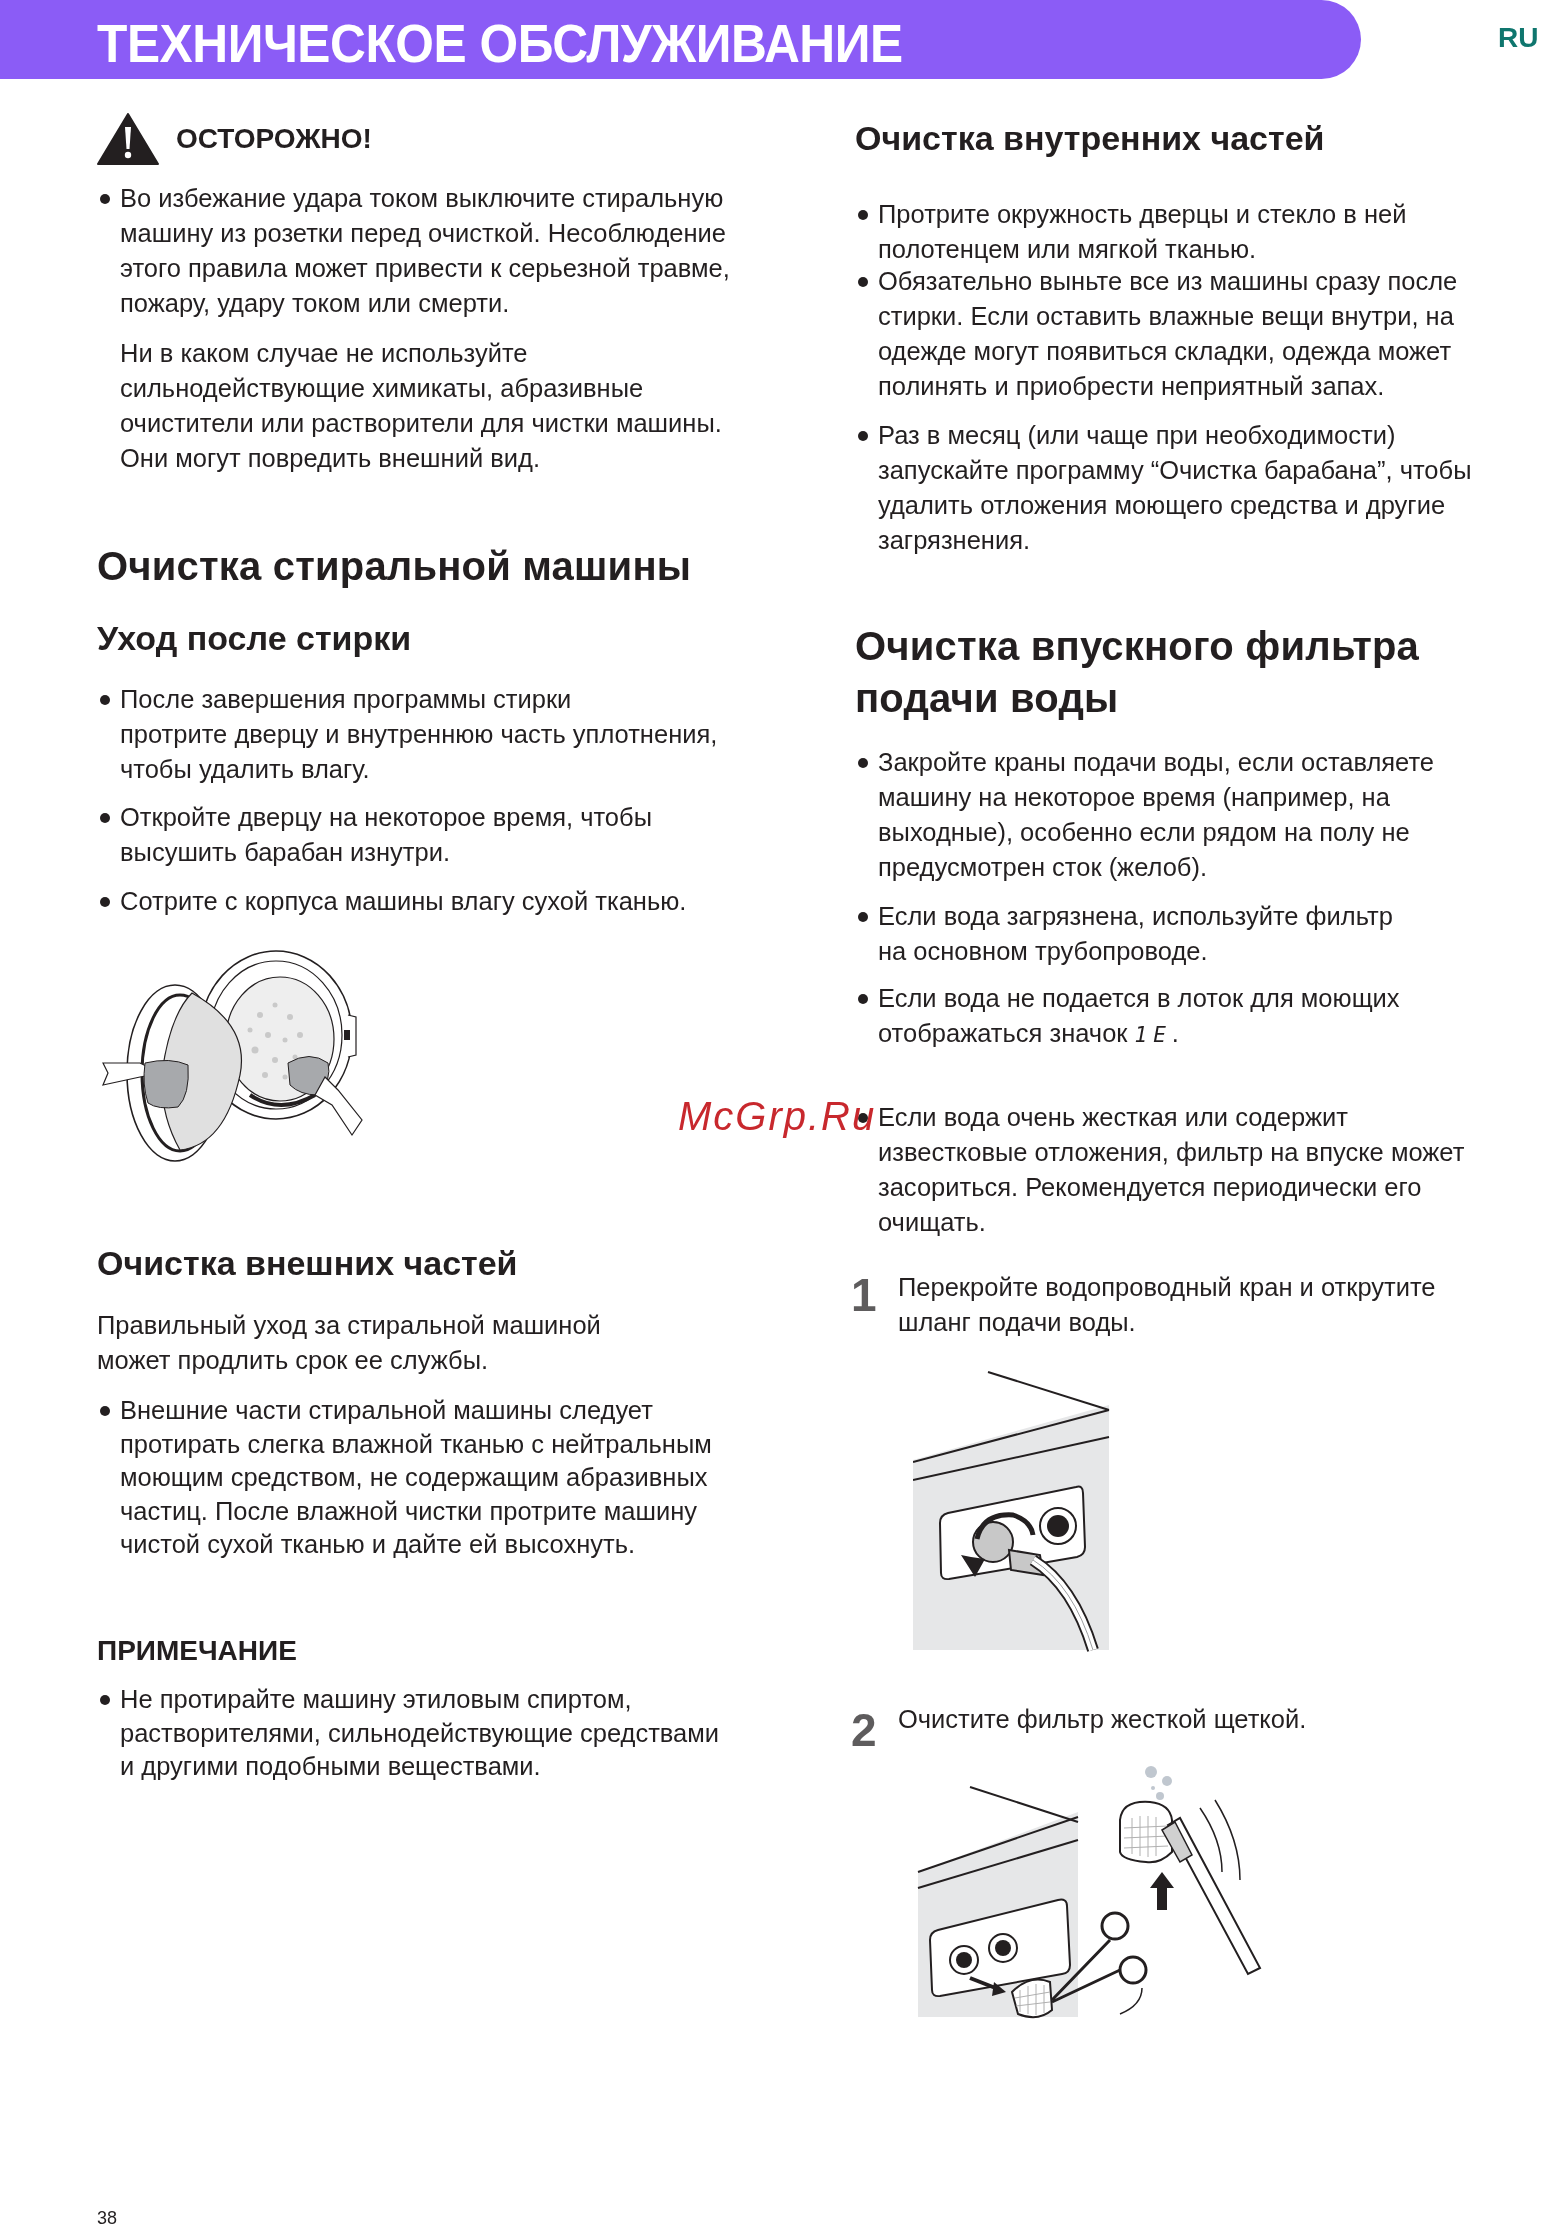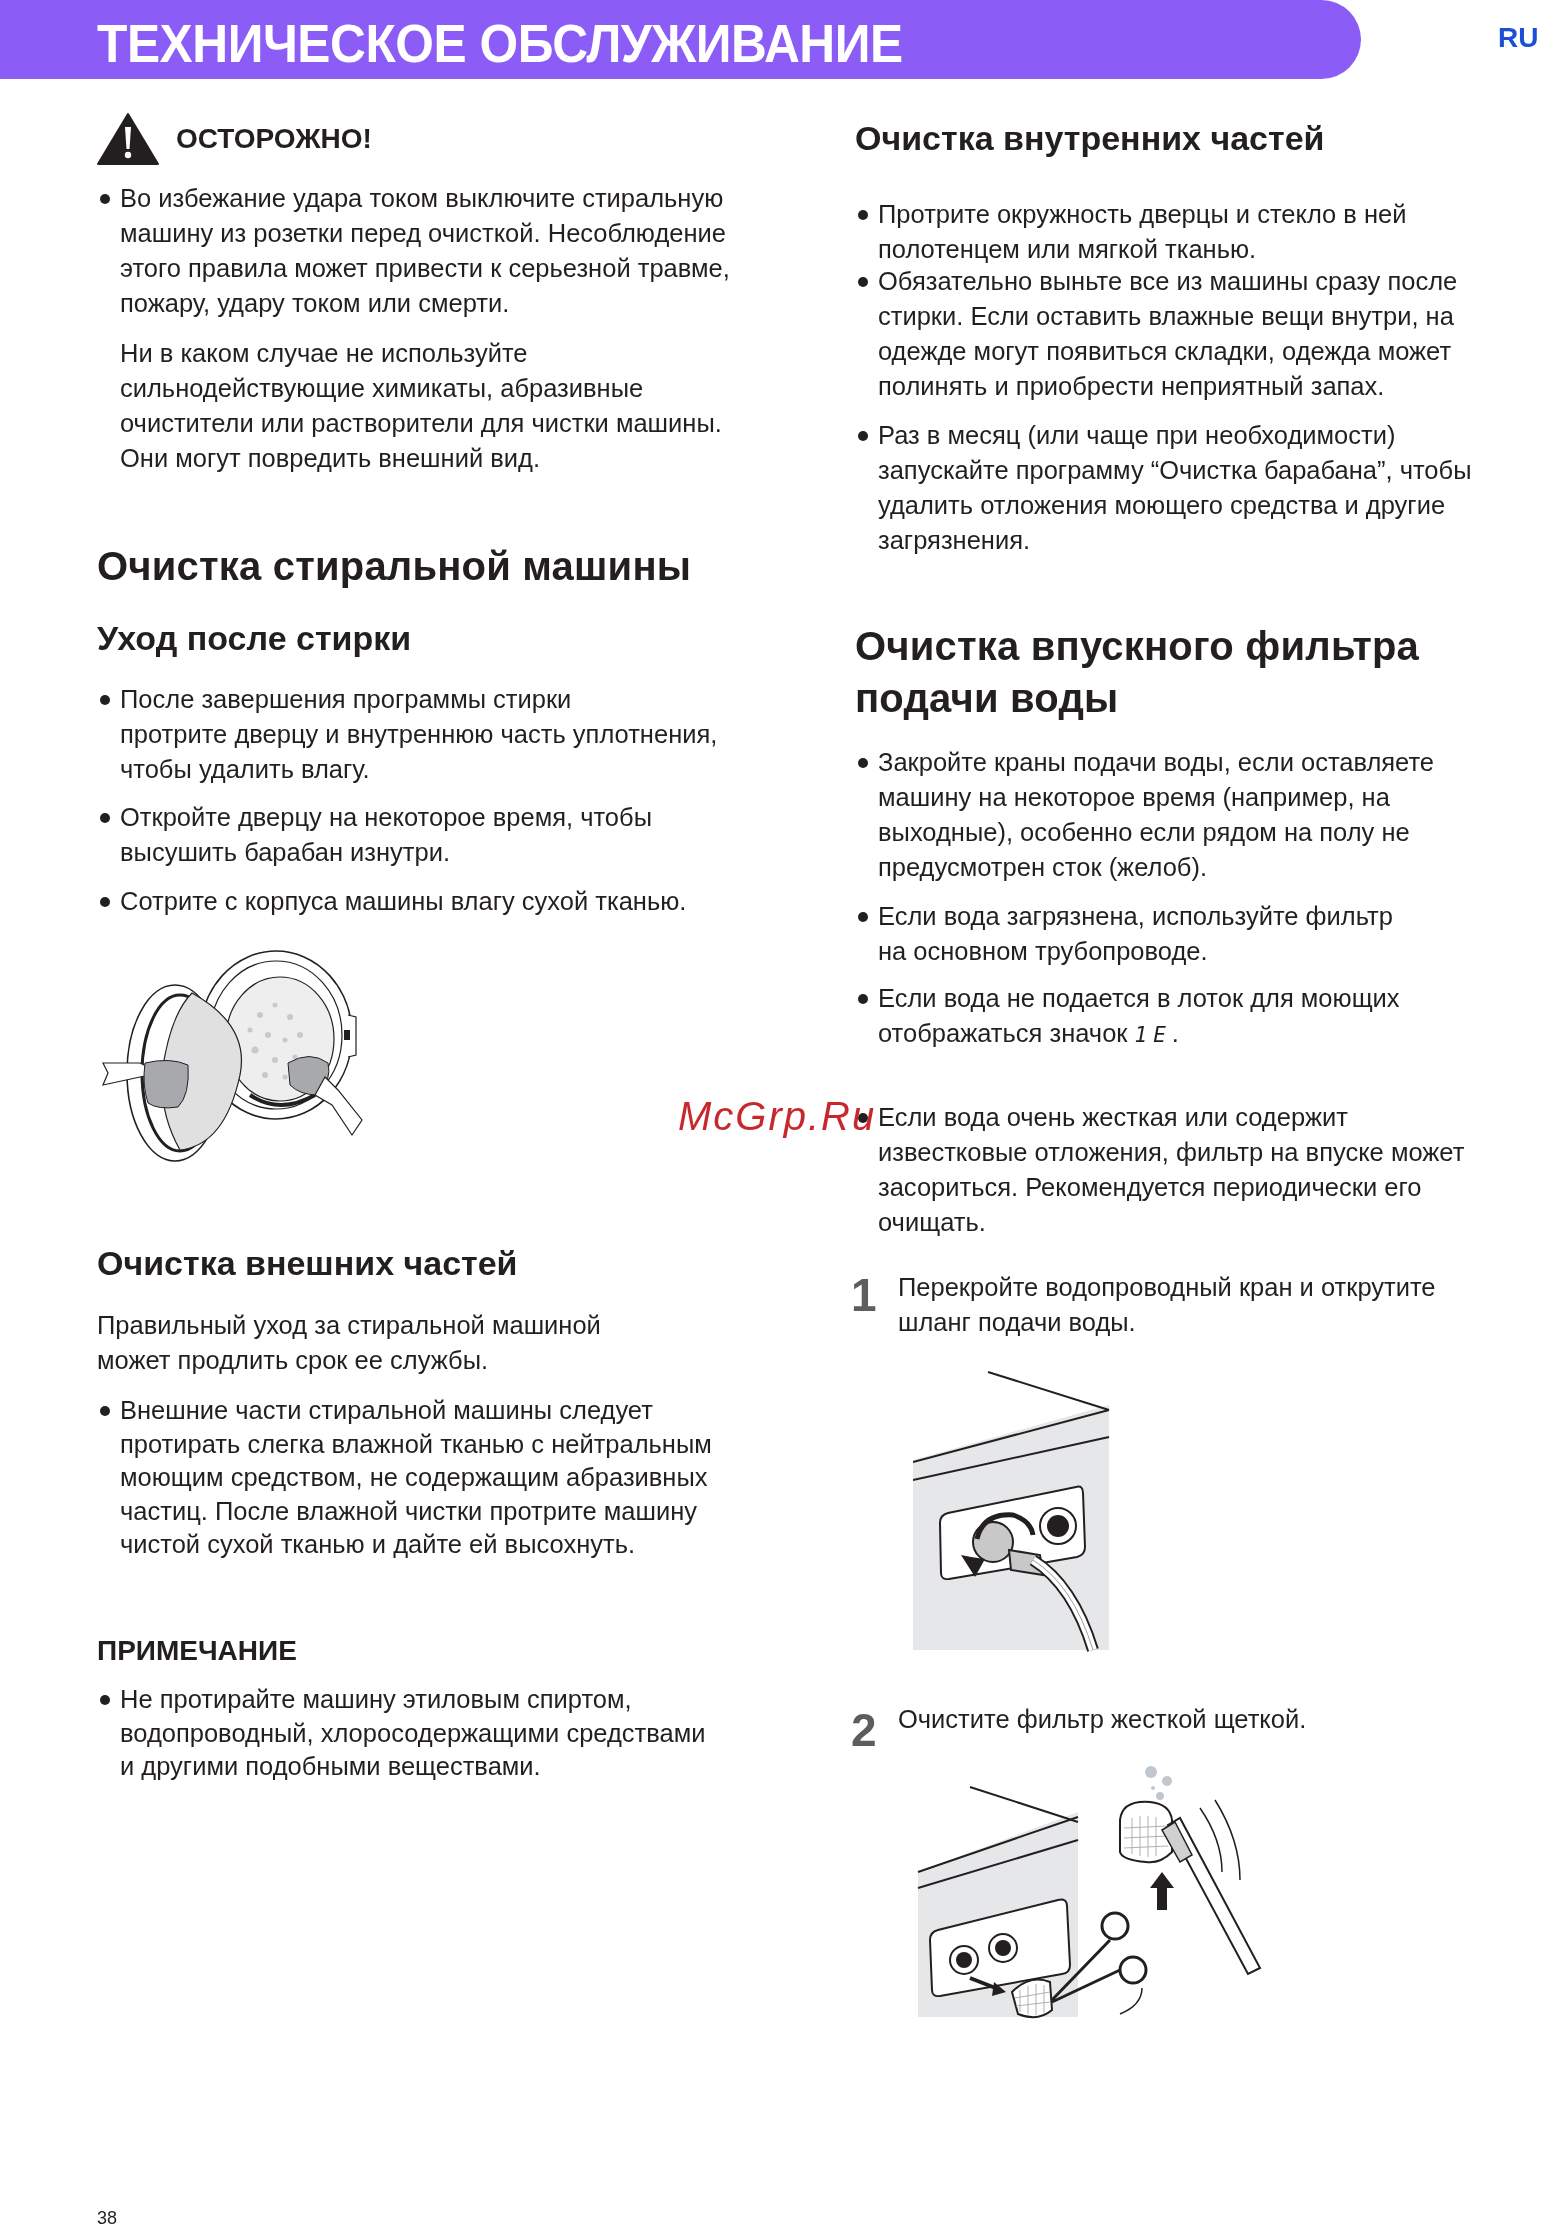--- a/index.html
+++ b/index.html
@@ -9,21 +9,21 @@
   .header-bar {
     position: absolute; left: 0; top: 0; width: 1361px; height: 79px;
     background: #8b5cf6; border-radius: 0 40px 40px 0;
   }
   .header-title {
     position: absolute; left: 97px; top: 12px; font-size: 54px; font-weight: bold;
     color: #ffffff; letter-spacing: -0.5px; transform: scaleX(0.92); transform-origin: left center;
     white-space: nowrap;
   }
   .lang-badge {
-    position: absolute; left: 1498px; top: 22px; font-size: 28px; font-weight: bold; color: #1d4ed8;
+    position: absolute; left: 1498px; top: 22px; font-size: 28px; font-weight: bold; color: #0f766e;
   }
 
   .abs { position: absolute; }
 
   .warn-row { position: absolute; left: 97px; top: 113px; height: 52px; display: flex; align-items: center; }
   .warn-icon { width: 62px; height: 52px; margin-right: 17px; }
   .warn-title { font-size: 28px; font-weight: bold; letter-spacing: 0px; }
 
   .h1 { font-size: 40px; font-weight: bold; line-height: 52px; letter-spacing: 0.2px; white-space: nowrap; }
   .h2 { font-size: 34px; font-weight: bold; line-height: 44px; white-space: nowrap; }
@@ -146,21 +146,21 @@
   <span class="line" style="margin-top:-1.5px">протирать слегка влажной тканью с нейтральным</span>
   <span class="line" style="margin-top:-1.5px">моющим средством, не содержащим абразивных</span>
   <span class="line" style="margin-top:-1.5px">частиц. После влажной чистки протрите машину</span>
   <span class="line" style="margin-top:-1.5px">чистой сухой тканью и дайте ей высохнуть.</span>
 </div>
 
 <div class="abs h3" style="left:97px; top:1633px;">ПРИМЕЧАНИЕ</div>
 <div class="bullet-item text" style="left:97px; top:1682px;">
   <span class="dot"></span>
   <span class="line" style="margin-bottom:-1.5px">Не протирайте машину этиловым спиртом,</span>
-  <span class="line" style="margin-bottom:-1.5px">водопроводный, хлоросодержащими средствами</span>
+  <span class="line" style="margin-bottom:-1.5px">растворителями, сильнодействующие средствами</span>
   <span class="line">и другими подобными веществами.</span>
 </div>
 
 <div class="abs h2" style="left:855px; top:116px;">Очистка внутренних частей</div>
 
 <div class="bullet-item text" style="left:855px; top:181px;margin-top:16px;">
   <span class="dot"></span>
   <span class="line">Протрите окружность дверцы и стекло в ней</span>
   <span class="line">полотенцем или мягкой тканью.</span>
 </div>

